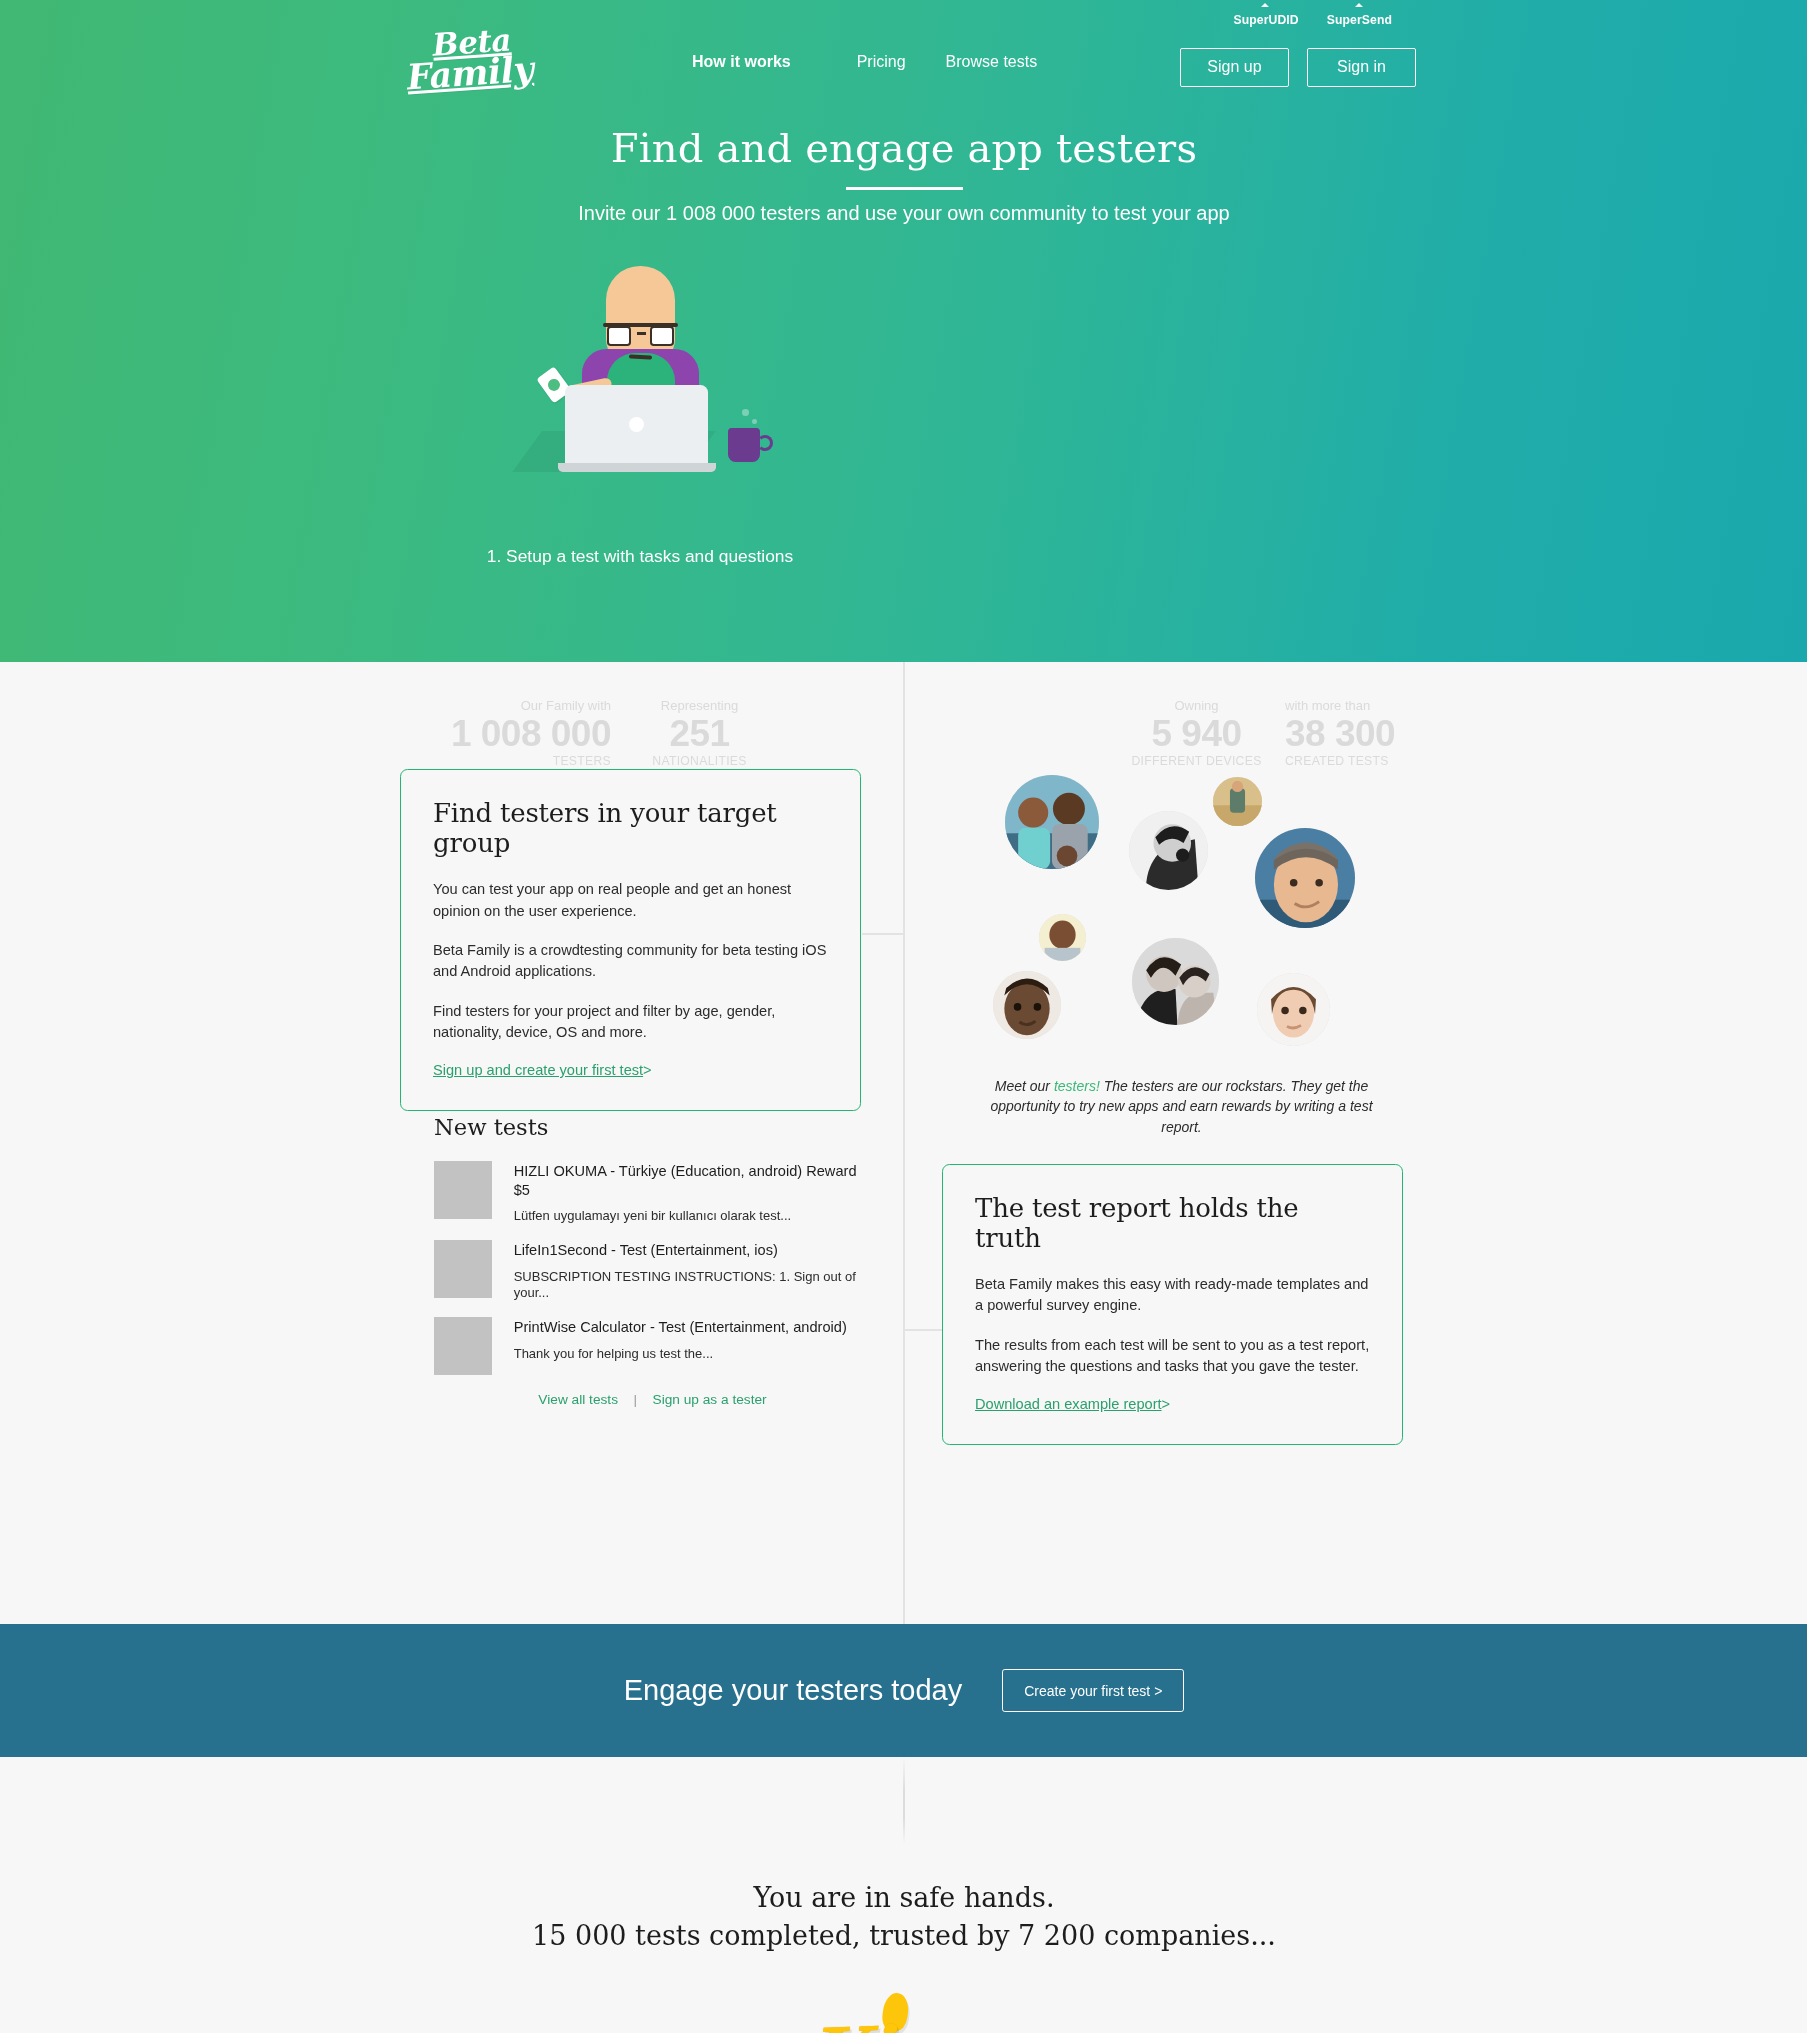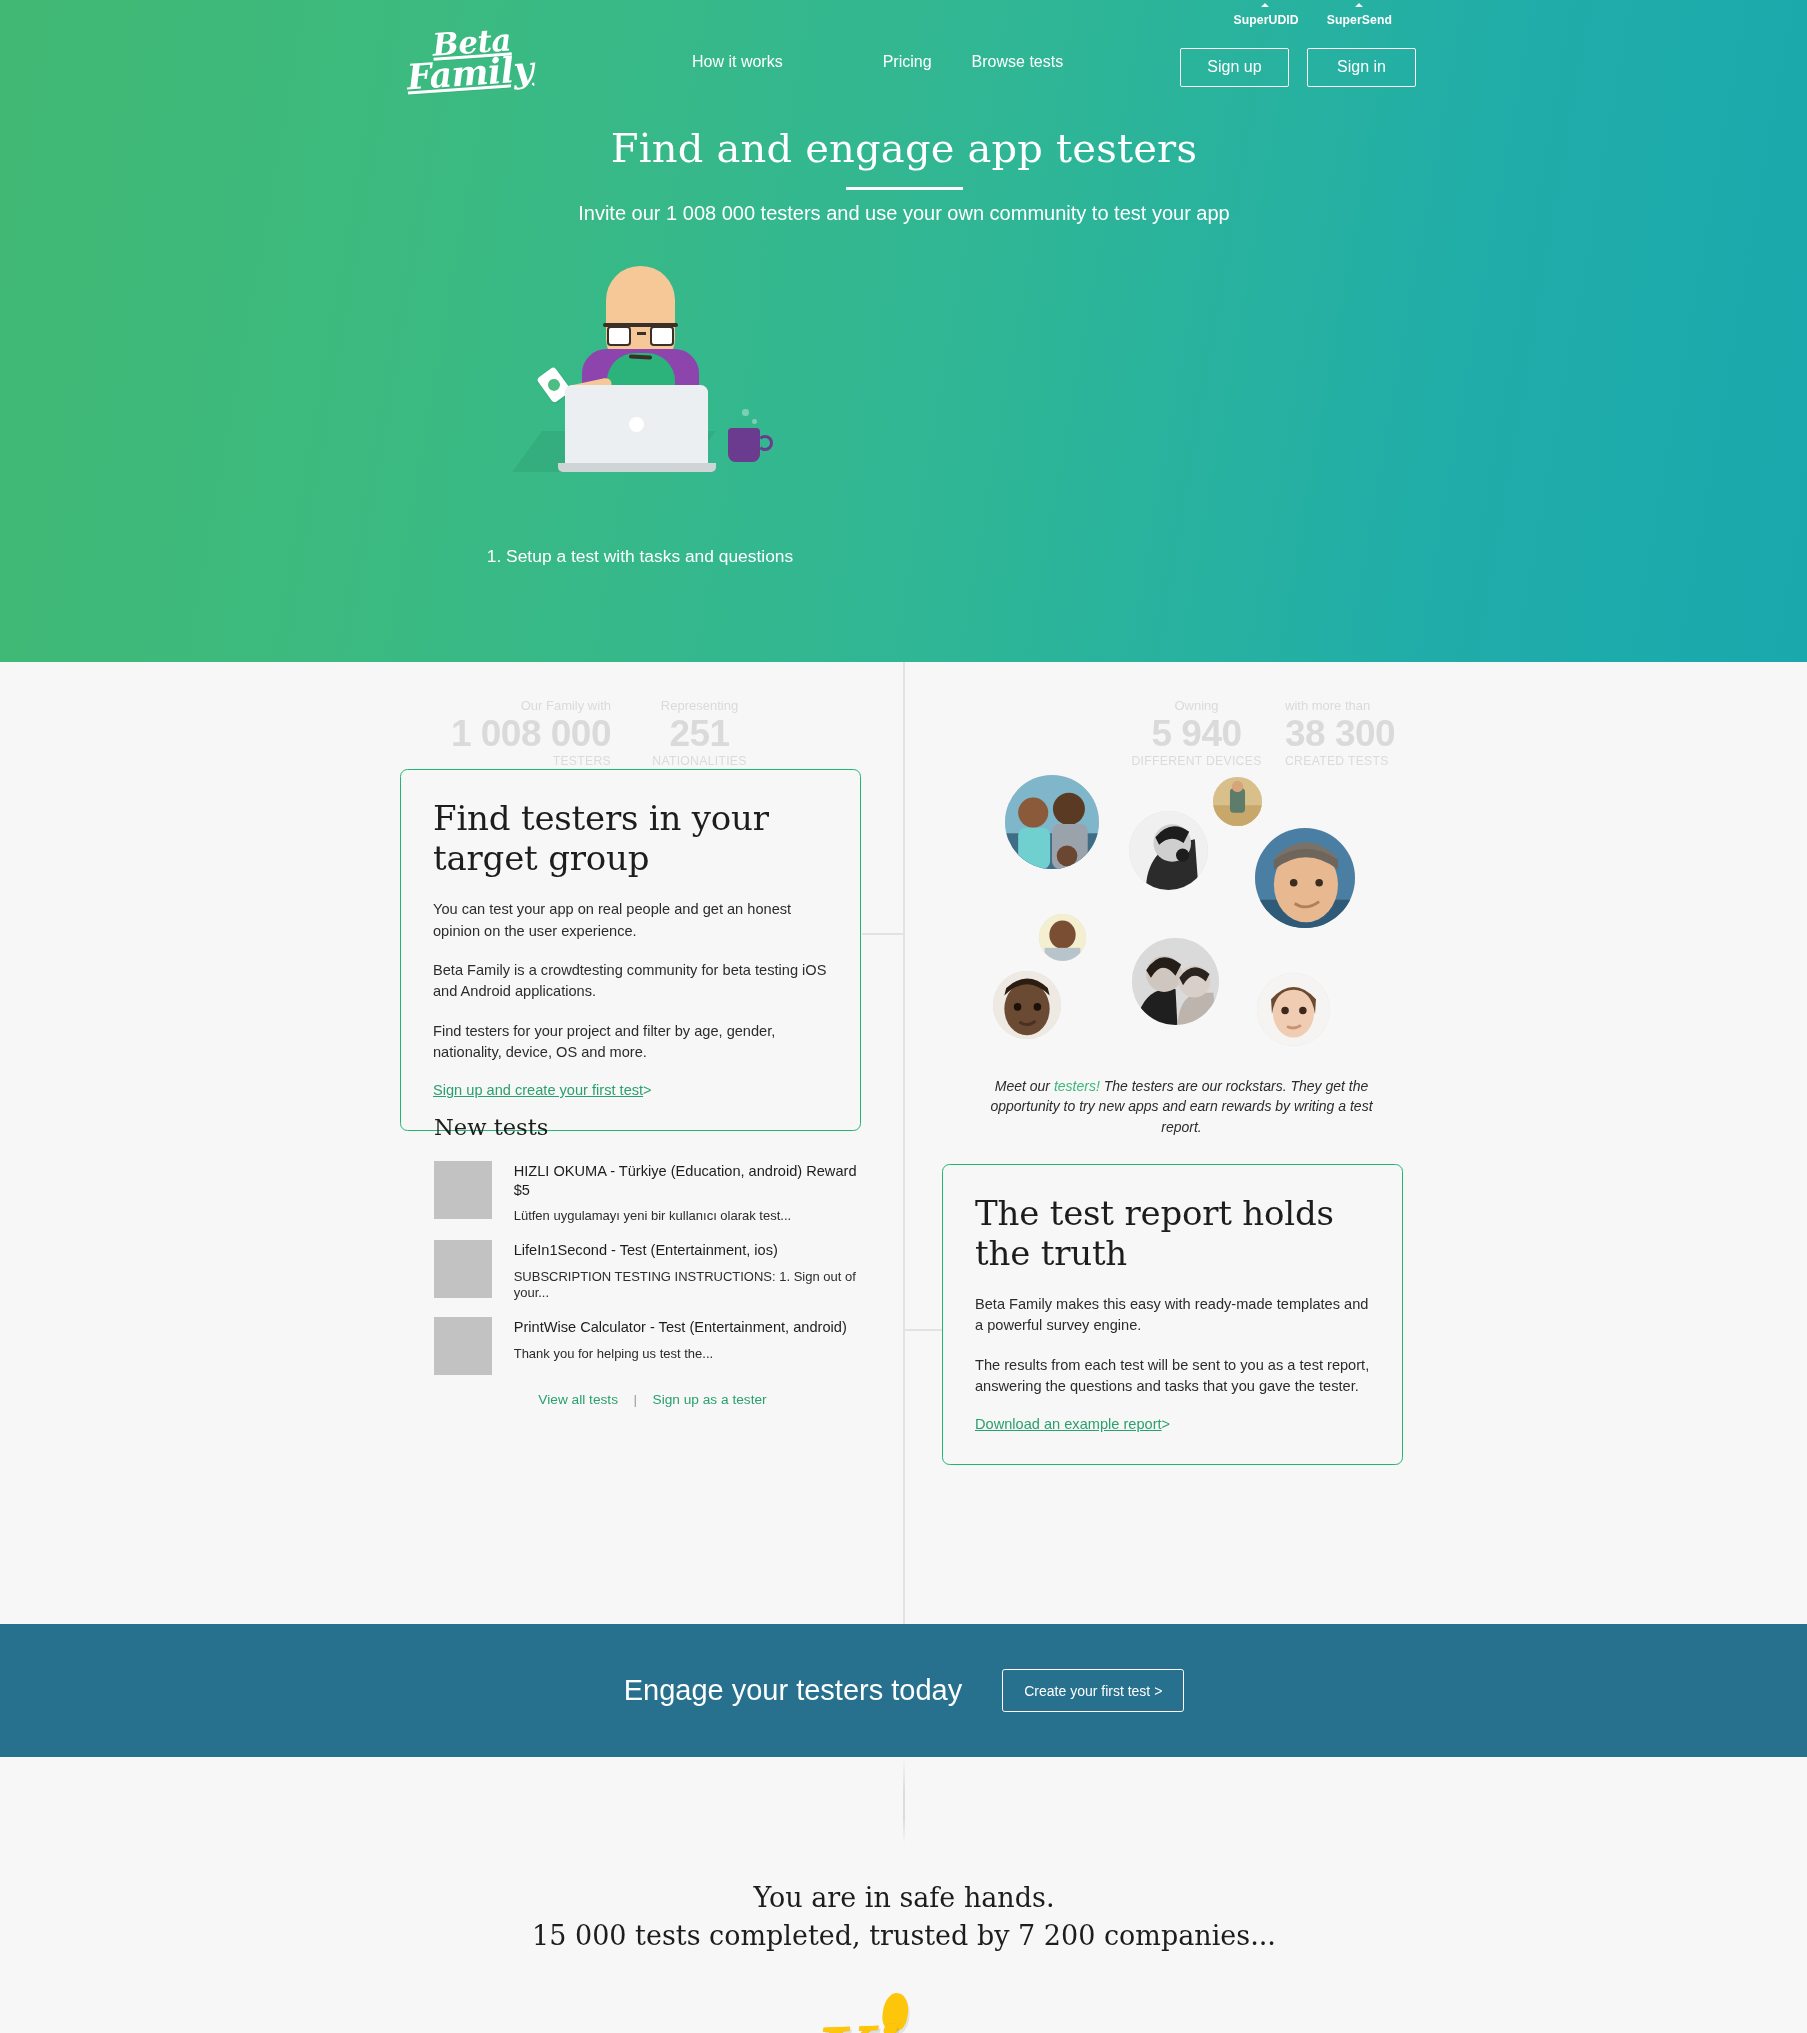--- a/index.html
+++ b/index.html
@@ -74,21 +74,21 @@
     top: 53px;
     display: flex;
     gap: 0;
   }
   .navlink {
     color: #fff;
     font-size: 16px;
     text-decoration: none;
     white-space: nowrap;
   }
-  .navlink.nl1 { margin-right: 100px; }
+  .navlink.nl1 { margin-right: 66px; font-weight: bold; }
   .navlink.nl2 { margin-right: 40px; }
   .navbtns {
     position: absolute;
     right: 392px;
     top: 48px;
     display: flex;
     gap: 18px;
   }
   .navbtn {
     border: 1.9px solid #ffffff;
@@ -265,21 +265,21 @@
 
   .card {
     position: absolute;
     border: 1.9px solid #22b573;
     border-radius: 7.5px;
     background: #f7f7f7;
     padding: 28px 32px 32px 32px;
   }
   .card h2 {
     font-family: "DejaVu Serif", serif;
-    font-size: 34px;
+    font-size: 26px;
     font-weight: normal;
     color: #1d1d1d;
     margin-bottom: 21px;
     letter-spacing: -0.2px;
   }
   .card p {
     font-size: 14.6px;
     color: #2c2c2c;
     line-height: 1.46;
     margin-bottom: 18px;

